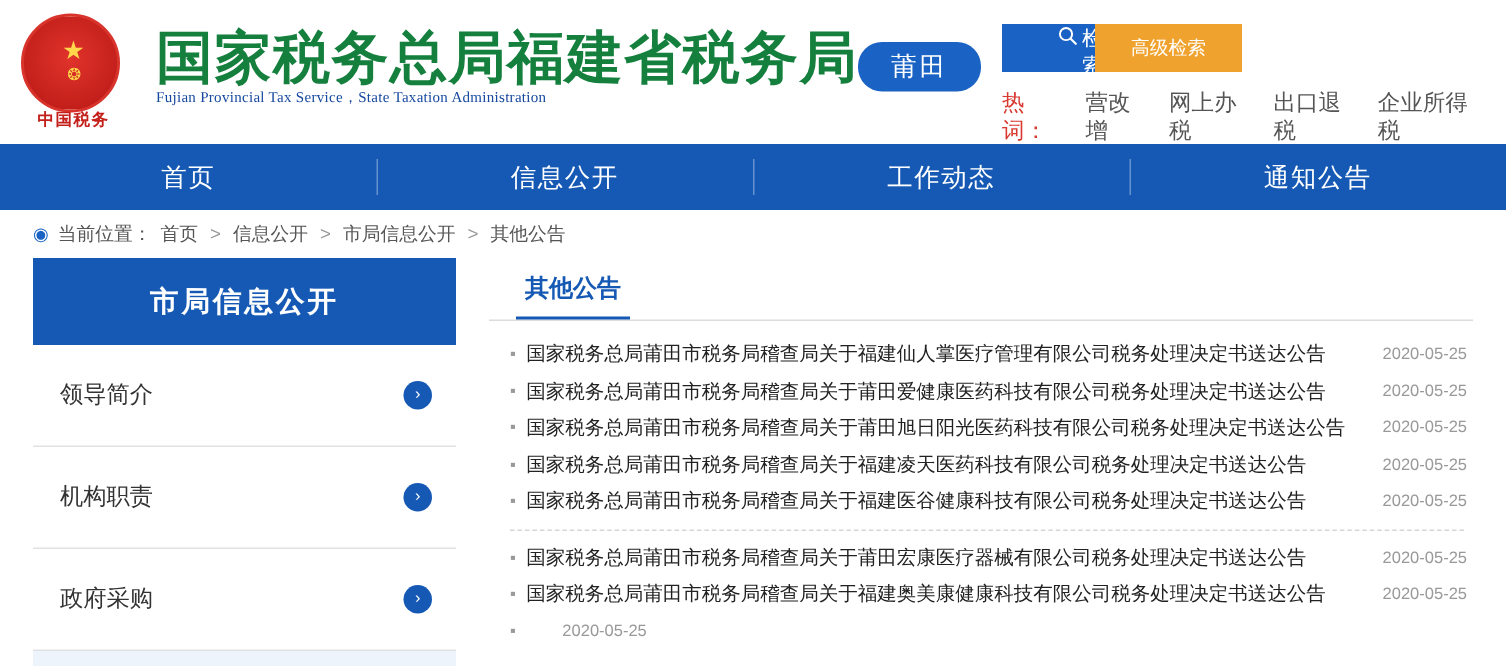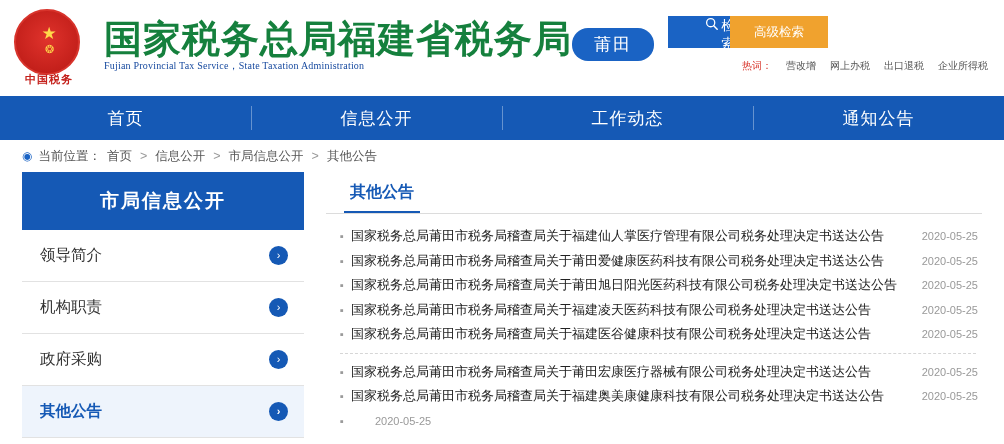--- a/index.html
+++ b/index.html
@@ -126,21 +126,21 @@
     background: #f0a22e;
     color: #fff;
     border: none;
     font-size: 12.5px;
     padding: 0 24px;
     cursor: pointer;
     white-space: nowrap;
   }
   .hotwords {
     margin-top: 11px;
-    font-size: 10px;
+    font-size: 15px;
     color: #666;
     display: flex;
     gap: 14px;
     align-items: center;
     justify-content: flex-end;
   }
   .hotwords .lbl { color: #d9392f; }
   .hotwords a { color: #555; text-decoration: none; }
 
   
@@ -198,21 +198,21 @@
     height: 58px;
     display: flex;
     align-items: center;
     justify-content: center;
     font-size: 19px;
     font-weight: bold;
     letter-spacing: 2px;
     font-family: "Liberation Serif", serif;
   }
   .side-item {
-    height: 52px;
+    height: 68px;
     border-bottom: 1px solid #e2e2e2;
     display: flex;
     align-items: center;
     padding: 0 18px;
     font-size: 15.5px;
     color: #333;
     position: relative;
     cursor: pointer;
     background: #fff;
   }

